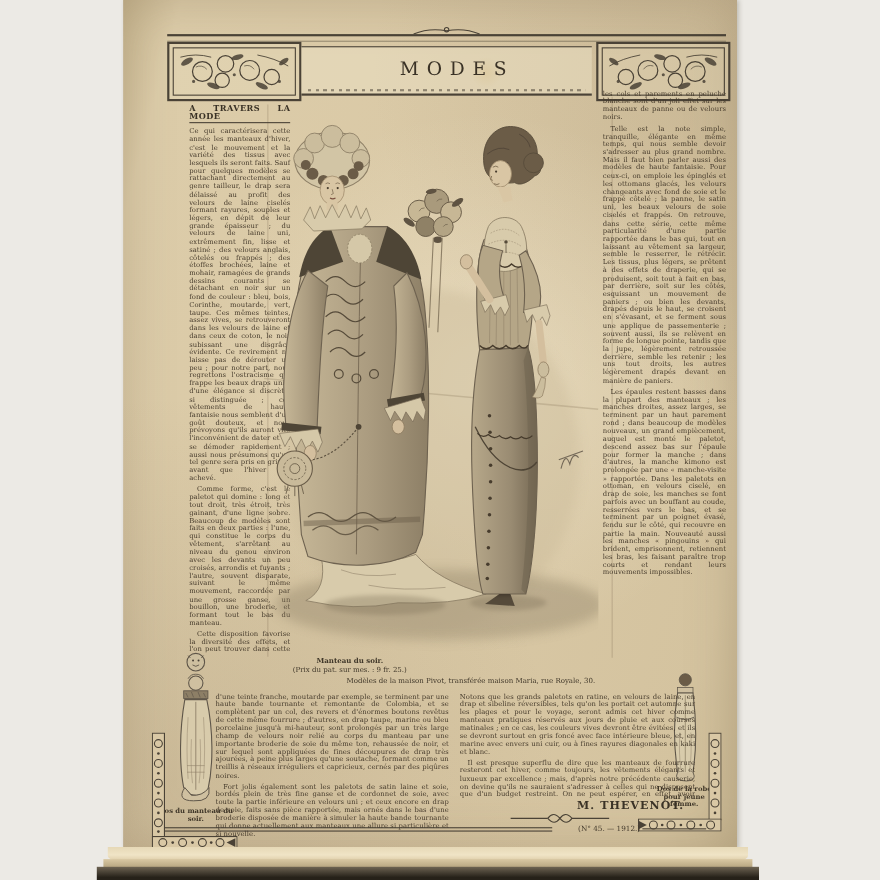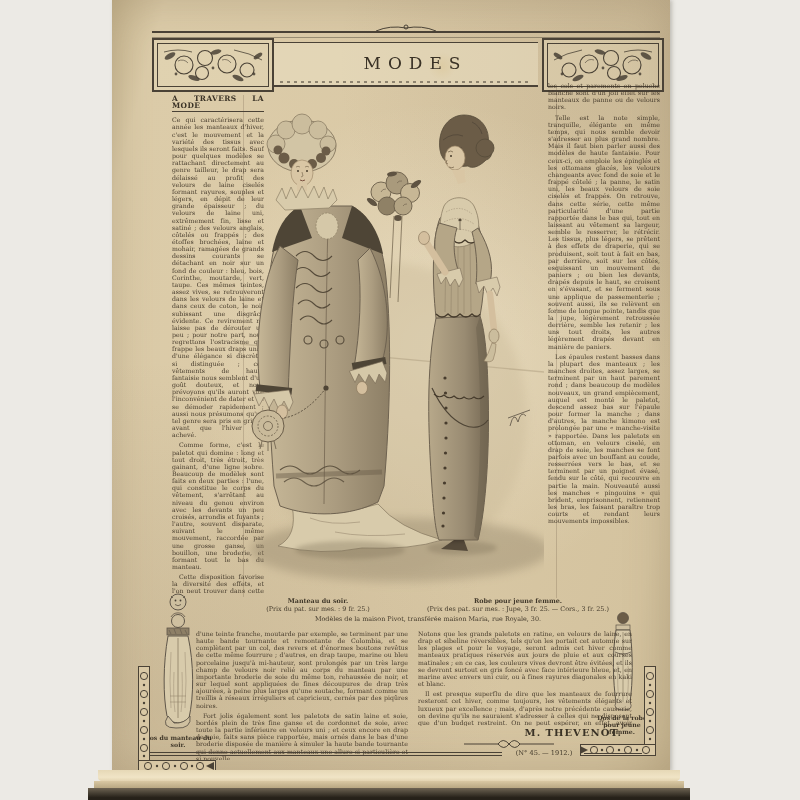--- a/index.html
+++ b/index.html
@@ -30,21 +30,21 @@
      padding-bottom:2px;margin-bottom:4px;}
   .crease{width:1px;background:rgba(90,75,55,.22);}
   
   .cap{font-size:6.4px;line-height:7.5px;text-align:center;color:#41382a;}
   .cap .t{font-weight:bold;}
   
   .figcap{font-size:6.2px;font-weight:bold;text-align:center;line-height:7px;color:#41382a;}
   #signature{font-size:10px;font-weight:bold;letter-spacing:1px;text-align:right;color:#3a3226;}
   #footer-rule{left:38px;top:752px;width:352px;height:2px;border-top:1px solid #4a4236;border-bottom:1px solid #4a4236;}
   #footer-rule2{left:472px;top:753px;width:58px;height:0;border-top:1px solid #4a4236;}
-  #issue{left:394px;top:749px;width:76px;font-size:6.6px;color:#41382a;text-align:center;}
+  #issue{left:394px;top:749px;width:76px;font-size:6.6px;color:#41382a;text-align:right;}
   
   .stack1{left:98px;top:770px;width:582px;height:12px;background:linear-gradient(#e6d8b6,#f0e4c6 60%,#dfcfab);border-radius:0 0 8px 8px/0 0 4px 4px;}
   .stack2{left:94px;top:781px;width:590px;height:8px;background:linear-gradient(#d9c8a3,#b4a37e);}
   .stack-shadow{left:88px;top:788px;width:602px;height:12px;background:linear-gradient(#6d6352,#262119 80%);}
   svg{display:block;}
 </style>
 </head>
 <body>
 
 <div id="paper">
@@ -304,24 +304,20 @@
     <p class="noindent">les cols et parements en peluche blanche sont d'un joli effet sur les manteaux de panne ou de velours noirs.</p>
     <p>Telle est la note simple, tranquille, élégante en même temps, qui nous semble devoir s'adresser au plus grand nombre. Mais il faut bien parler aussi des modèles de haute fantaisie. Pour ceux-ci, on emploie les épinglés et les ottomans glacés, les velours changeants avec fond de soie et le frappé côtelé ; la panne, le satin uni, les beaux velours de soie ciselés et frappés. On retrouve, dans cette série, cette même particularité d'une partie rapportée dans le bas qui, tout en laissant au vêtement sa largeur, semble le resserrer, le rétrécir. Les tissus, plus légers, se prêtent à des effets de draperie, qui se produisent, soit tout à fait en bas, par derrière, soit sur les côtés, esquissant un mouvement de paniers ; ou bien les devants, drapés depuis le haut, se croisent en s'évasant, et se ferment sous une applique de passementerie ; souvent aussi, ils se relèvent en forme de longue pointe, tandis que la jupe, légèrement retroussée derrière, semble les retenir ; les uns tout droits, les autres légèrement drapés devant en manière de paniers.</p>
     <p>Les épaules restent basses dans la plupart des manteaux ; les manches droites, assez larges, se terminent par un haut parement rond ; dans beaucoup de modèles nouveaux, un grand empiècement, auquel est monté le paletot, descend assez bas sur l'épaule pour former la manche ; dans d'autres, la manche kimono est prolongée par une « manche-visite » rapportée. Dans les paletots en ottoman, en velours ciselé, en drap de soie, les manches se font parfois avec un bouffant au coude, resserrées vers le bas, et se terminent par un poignet évasé, fendu sur le côté, qui recouvre en partie la main. Nouveauté aussi les manches « pingouins » qui brident, emprisonnent, retiennent les bras, les faisant paraître trop courts et rendant leurs mouvements impossibles.</p>
   </div>
 
   <div class="abs" style="left:116px;top:598px;width:400px;display:flex;">
     <div class="cap" style="width:45%;text-align:center;">
       <div class="t">Manteau du soir.</div>
       <div>(Prix du pat. sur mes. : 9 fr. 25.)</div>
     </div>
-    <div class="cap" style="width:55%;">
-      <div class="t">Robe pour jeune femme.</div>
-      <div>(Prix des pat. sur mes. : Jupe, 3 fr. 25. — Cors., 3 fr. 25.)</div>
-    </div>
   </div>
   <div class="abs cap" style="left:116px;top:616px;width:400px;">Modèles de la maison Pivot, transférée maison Maria, rue Royale, 30.</div>
 
   <div class="abs" style="left:38px;top:612px;width:56px;height:120px;">
     <svg width="56" height="120" viewBox="0 0 56 120">
       <circle cx="28" cy="9" r="6.5" fill="#cfc0a0" stroke="#5f5649" stroke-width="1"></circle>
       <path d="M21,5 a8,8 0 0 1 14,0" fill="none" stroke="#5f5649" stroke-width=".8"></path>
       <rect x="17" y="16" width="22" height="7" fill="#8d7f66" stroke="#5f5649" stroke-width=".8"></rect>
       <path d="M19,18 l2,4 M24,17 l2,5 M30,17 l2,5 M35,18 l2,4" stroke="#5f5649" stroke-width=".6"></path>
       <path d="M18,24 C13,52 13,84 17,104 L23,110 C29,112 35,110 39,106 C44,84 44,52 38,24 Z" fill="#d8cbab" stroke="#5f5649" stroke-width="1"></path>

